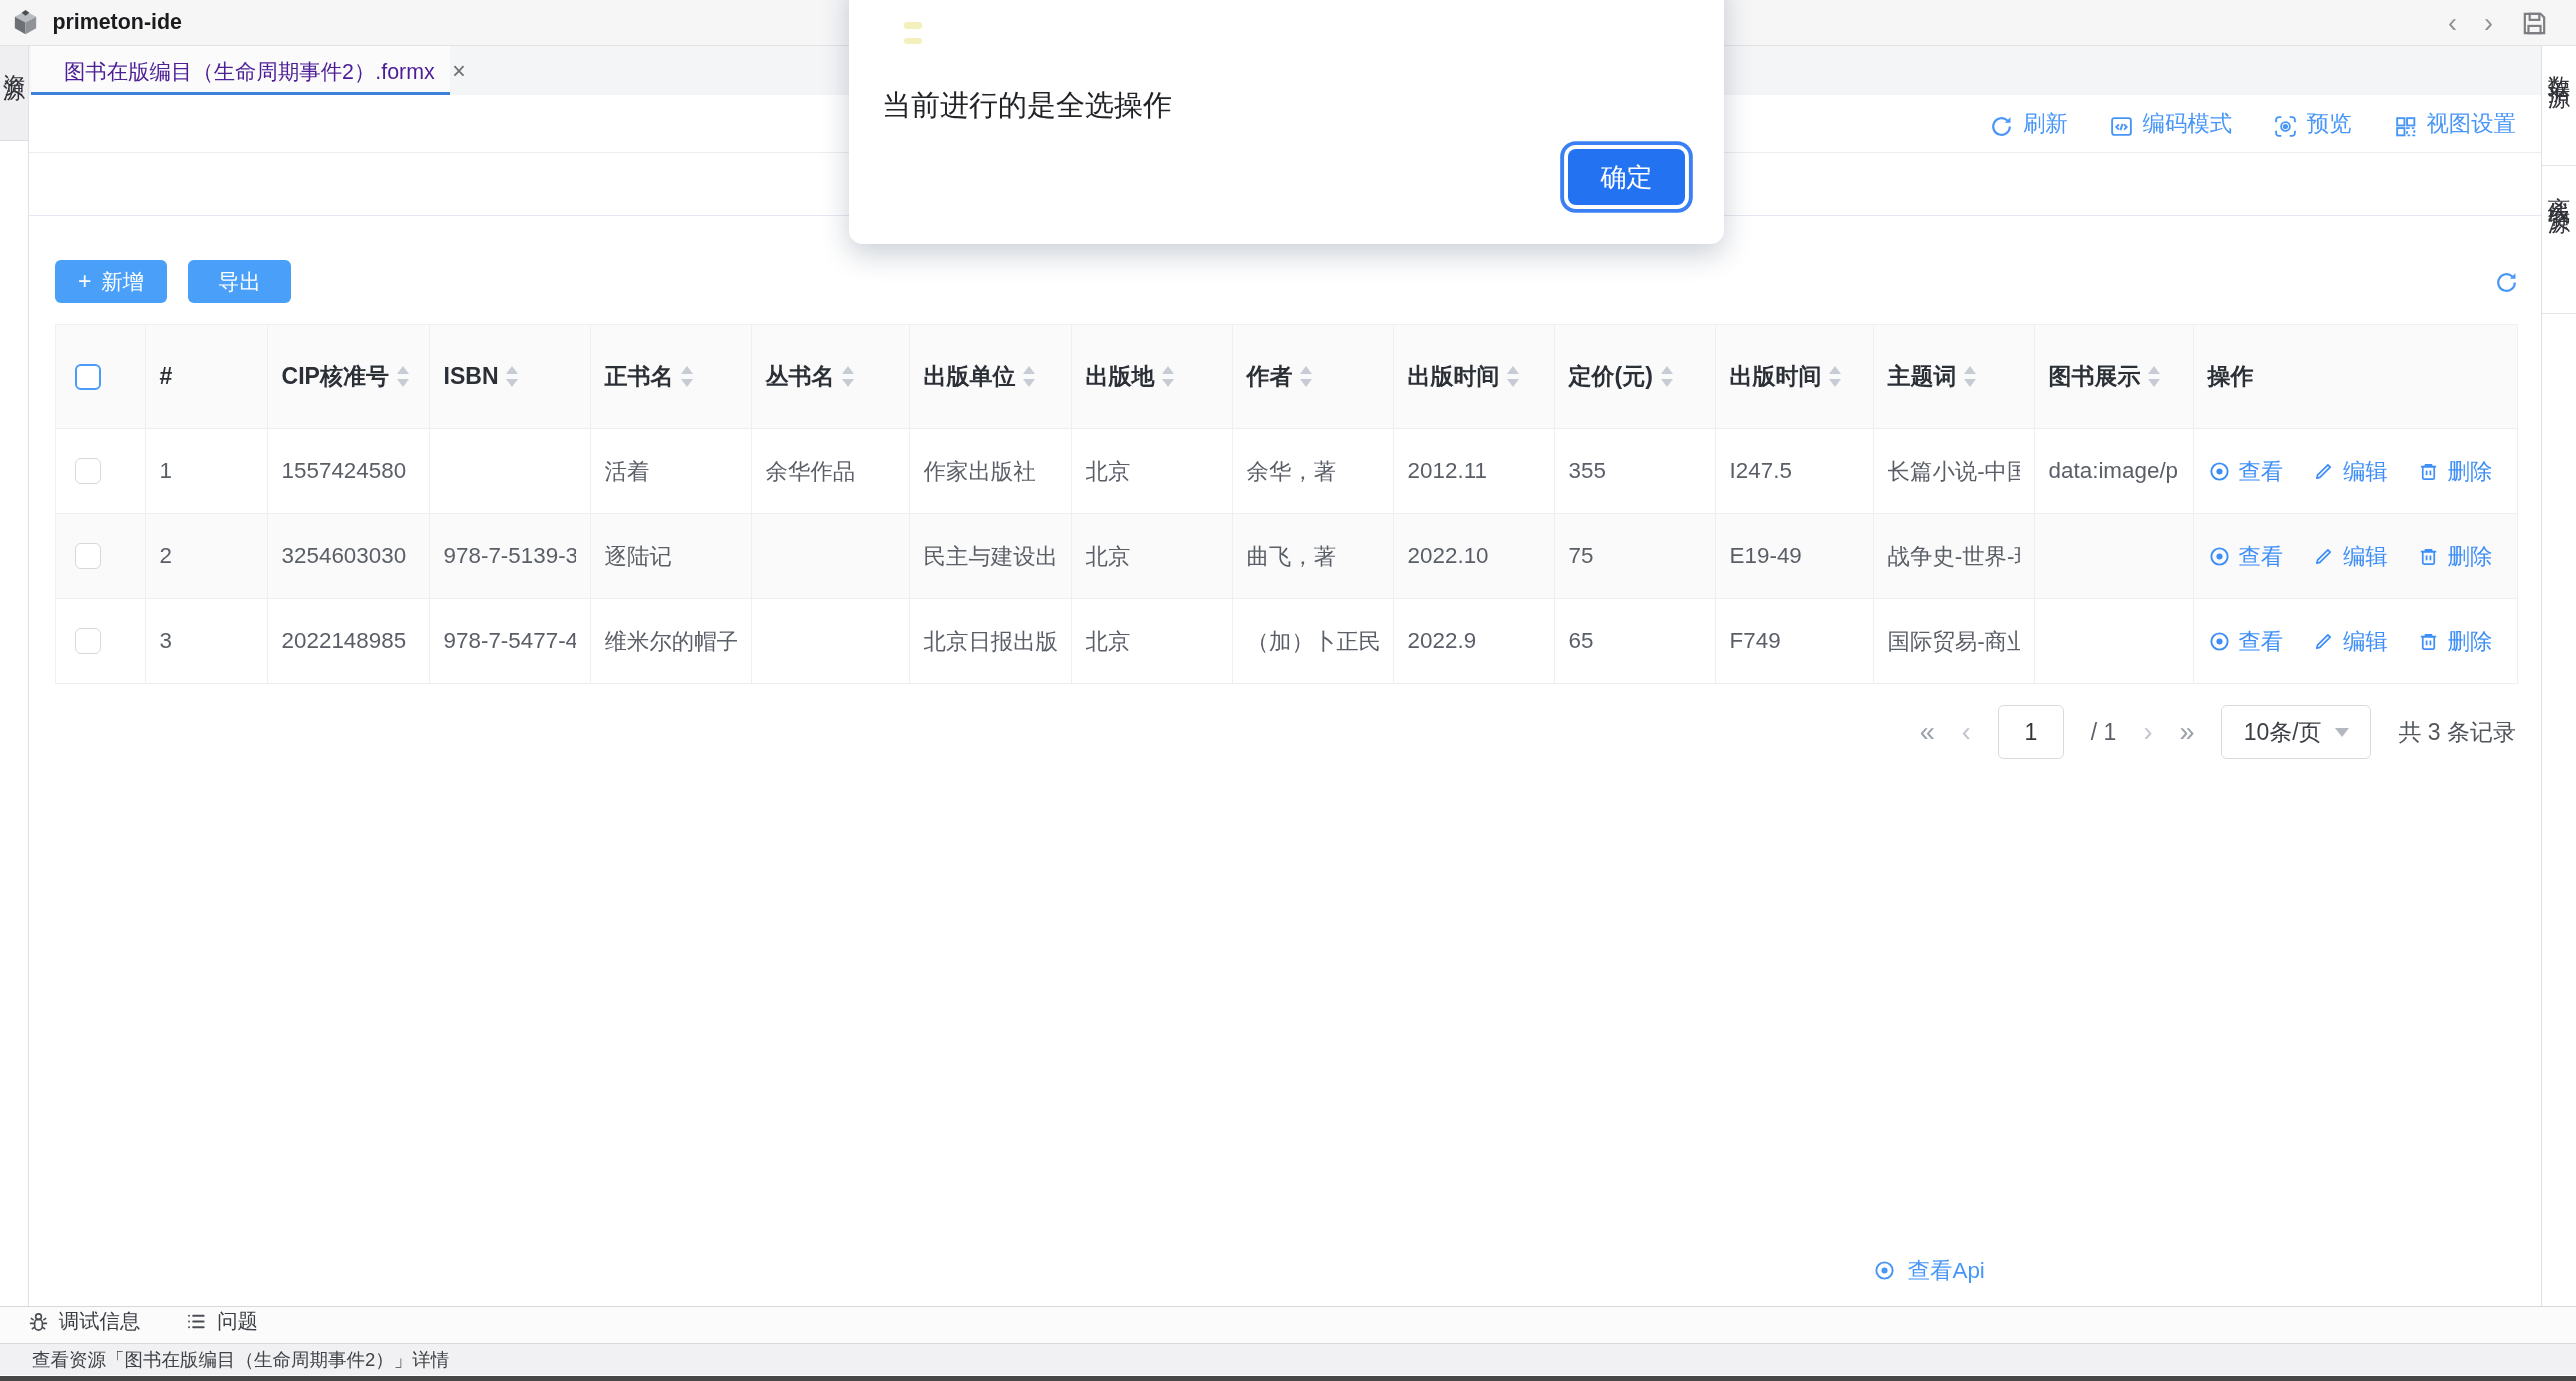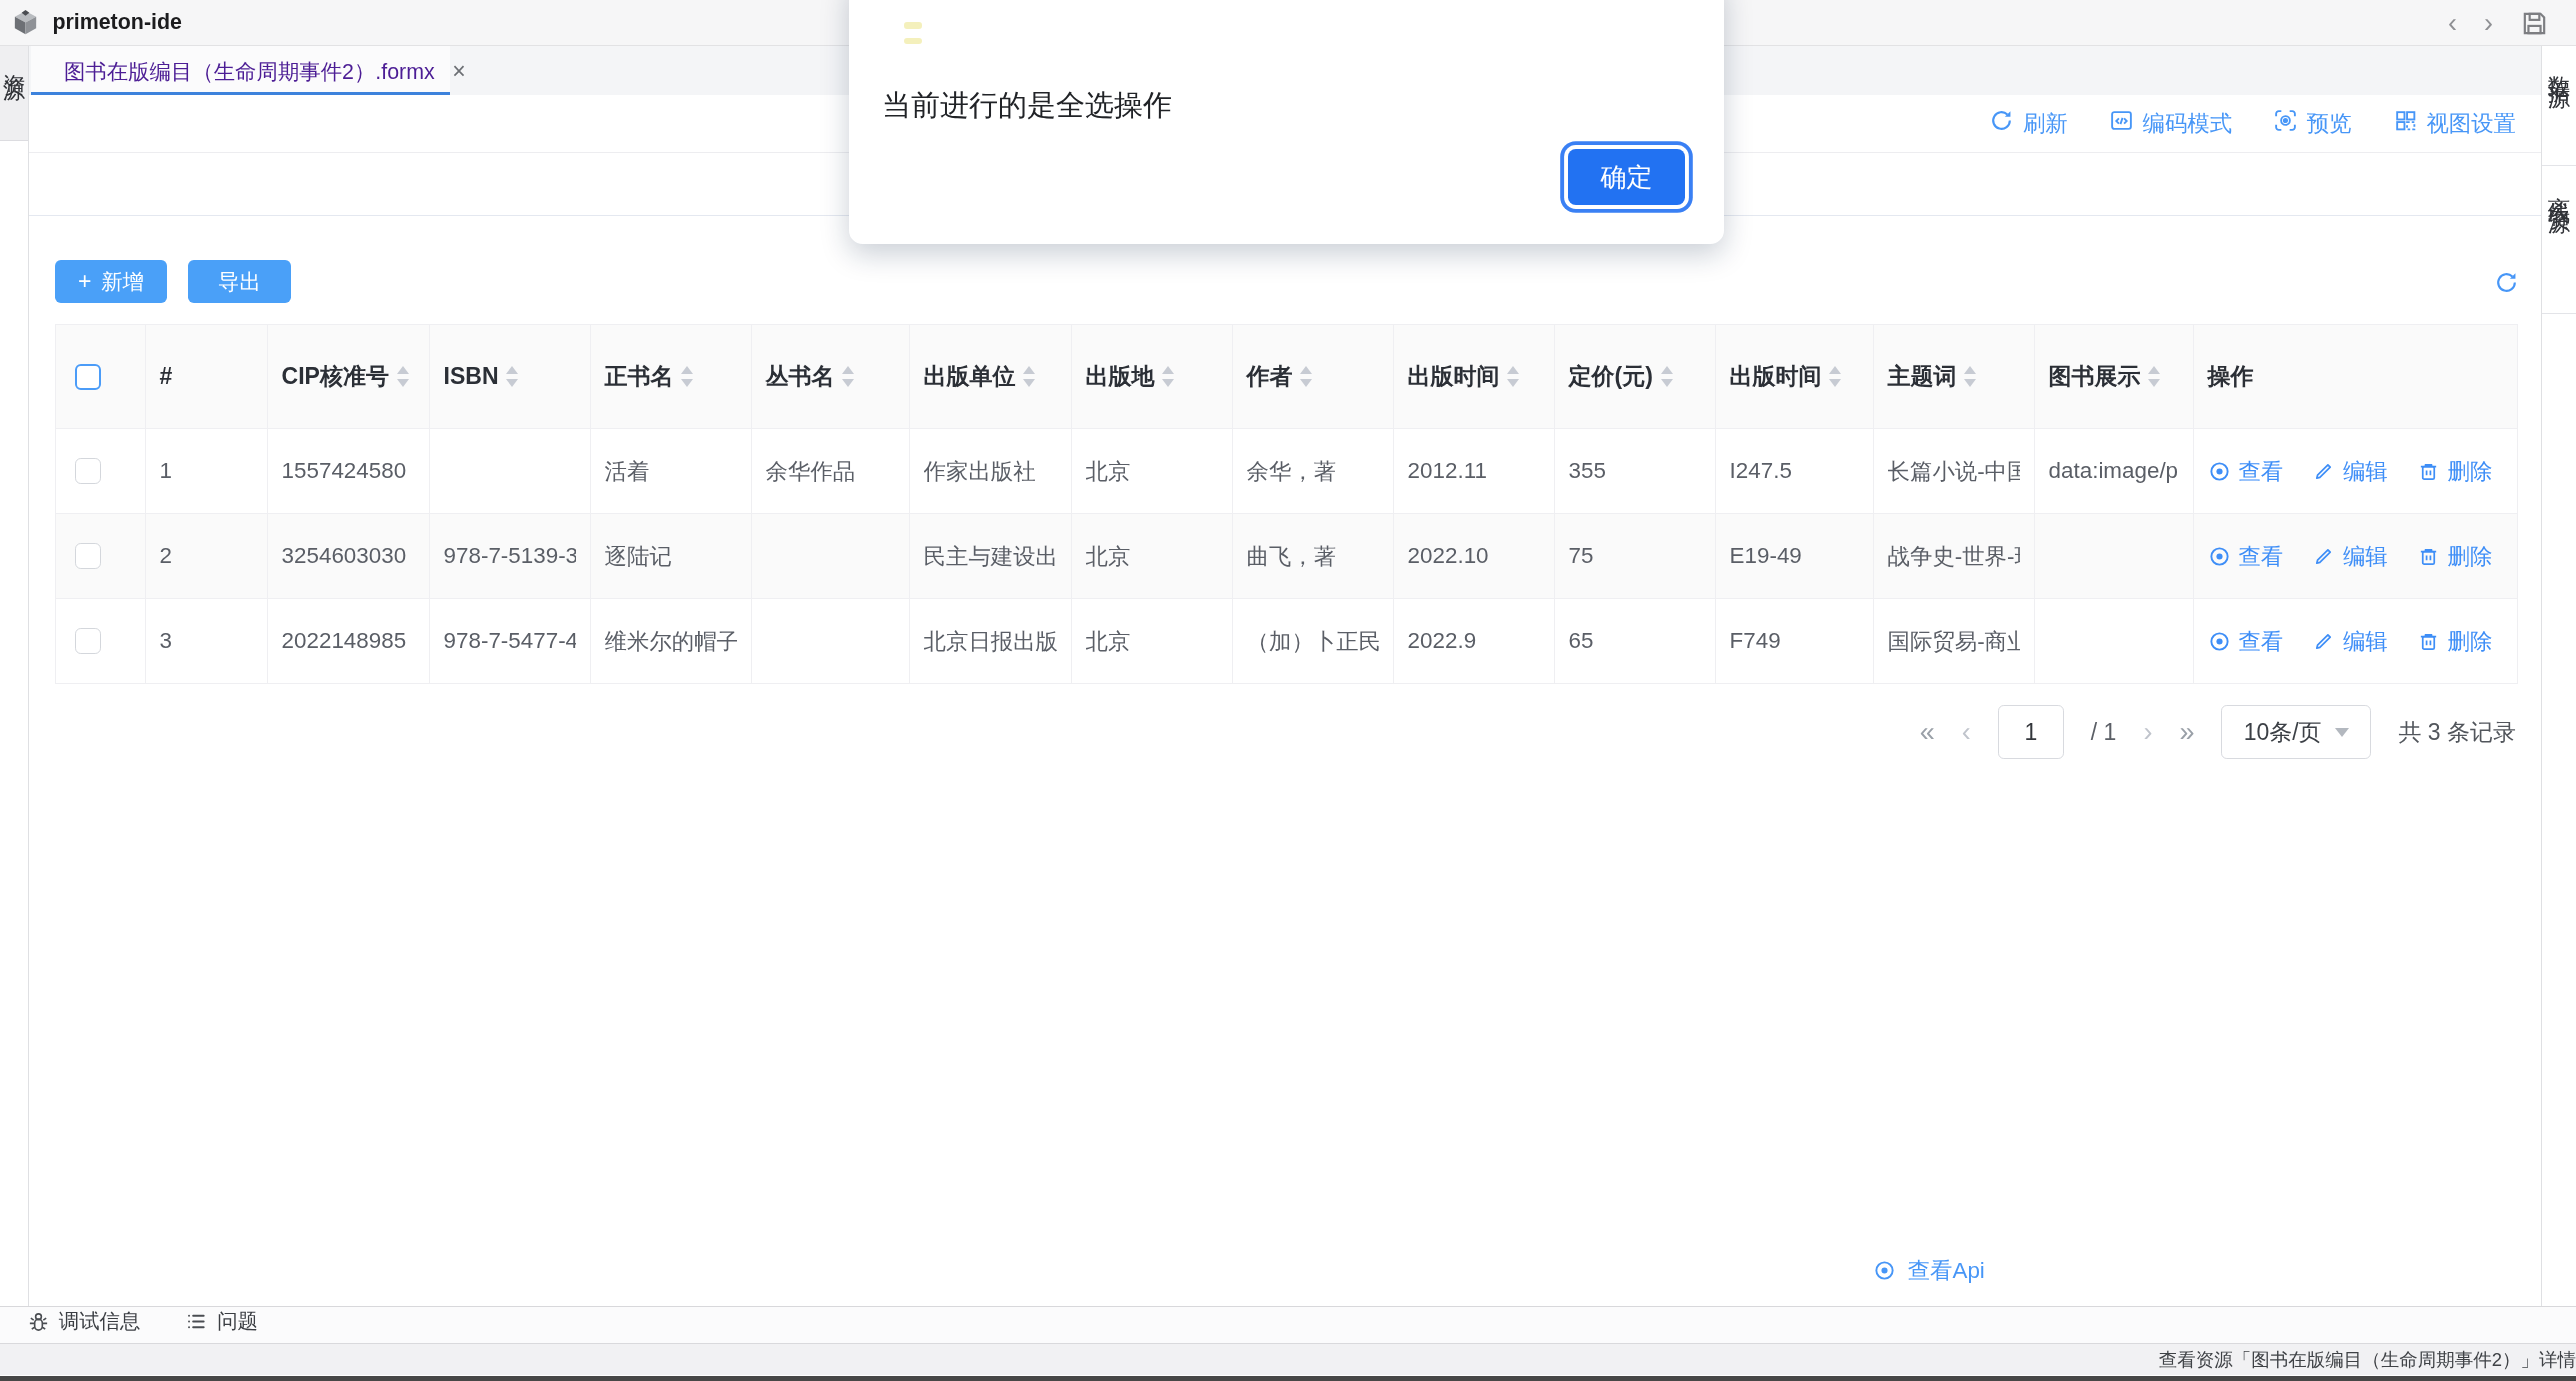--- a/index.html
+++ b/index.html
@@ -26,21 +26,21 @@
 
   
   .tabbar { position:absolute; left:29px; top:46px; width:2512px; height:50px; background:#f4f5f7; border-bottom:1px solid #e1e1e4; }
   .tab { position:absolute; left:1.9px; top:0; width:419px; height:50px; background:#fbfbfc; display:flex; align-items:center; padding-left:21.4px; }
   .tab::after { content:""; position:absolute; left:0; bottom:0; width:100%; height:3.9px; background:#3d82dc; }
   .tab-label { margin-left:11.7px; font-size:21.4px; color:#4c1d95; white-space:nowrap; }
   .tab-close { margin-left:17.5px; font-size:23px; color:#6b6e73; }
 
   
   .toolbar-row { position:absolute; left:29px; top:95px; width:2512px; height:58px; background:#fff; border-bottom:1px solid #ededf0; display:flex; align-items:center; justify-content:flex-end; gap:41px; padding-right:25px; }
-  .tool-link { display:flex; align-items:flex-start; gap:8.8px; color:#4796f7; font-size:22.4px; cursor:pointer; }
+  .tool-link { display:flex; align-items:flex-end; gap:8.8px; color:#4796f7; font-size:22.4px; cursor:pointer; }
   .band { position:absolute; left:29px; top:154px; width:2512px; height:62px; background:#fff; border-bottom:1.9px solid #e4e8f0; }
 
   
   .btn { position:absolute; top:260px; height:43px; border-radius:5.8px; background:#4aa0f8; color:#fff; font-size:21.4px; display:flex; align-items:center; justify-content:center; gap:9.7px; cursor:pointer; }
   .btn-add { left:55px; width:112px; }
   .btn-export { left:188px; width:103px; }
   .plus { font-size:23px; line-height:1; }
   .mini-refresh { position:absolute; left:2494px; top:270px; color:#4796f7; cursor:pointer; }
 
   
@@ -70,21 +70,21 @@
   .caret-down { width:0; height:0; border-left:7.8px solid transparent; border-right:7.8px solid transparent; border-top:9.7px solid #b3b8bf; }
   .total-records { color:#52565c; }
 
   
   .api-link { position:absolute; left:1873px; top:1255px; display:flex; align-items:center; gap:11.7px; color:#4796f7; font-size:22.4px; cursor:pointer; }
 
   
   .panel-bar { position:absolute; left:0; top:1306px; width:2576px; height:37px; background:#fbfbfc; border-top:1px solid #d8d8db; display:flex; align-items:flex-start; padding-left:27px; gap:45px; }
   .panel-item { display:flex; align-items:center; gap:8.8px; font-size:20.4px; color:#3b3e43; cursor:pointer; }
   .panel-item svg { color:#4a4d52; }
-  .statusbar { position:absolute; left:0; top:1343px; width:2576px; height:32px; background:#f1f1f3; border-top:1px solid #d9d9dc; font-size:18.5px; color:#3f4246; line-height:31px; padding-left:32px;text-align:right; }
+  .statusbar { position:absolute; left:0; top:1343px; width:2576px; height:32px; background:#f1f1f3; border-top:1px solid #d9d9dc; font-size:18.5px; color:#3f4246; line-height:31px; padding-left:32px; }
   .dark-strip { position:absolute; left:0; top:1376px; width:2576px; height:5.8px; background:#474747; }
 
   
   .modal { position:absolute; left:849px; top:-23px; width:875px; height:267px; background:#fff; border-radius:13.6px; box-shadow:0 9.7px 29px rgba(15,35,70,0.22); z-index:50; }
   .modal-msg { position:absolute; left:33px; top:109px; font-size:29px; color:#212327; }
   .confirm-btn { position:absolute; right:39px; bottom:39px; width:117px; height:56px; background:#2272f2; border:none; border-radius:7.8px; color:#fff; font-size:26px; font-family:inherit; cursor:pointer; box-shadow:0 0 0 3.9px #ffffff, 0 0 0 7.8px #3a80f4; }
   .artifact { position:absolute; left:55px; top:45px; display:flex; flex-direction:column; gap:8.8px; opacity:0.55; }
   .artifact i { width:17.5px; height:6.8px; border-radius:2.9px; background:#ece487; }
 </style>
 </head>

